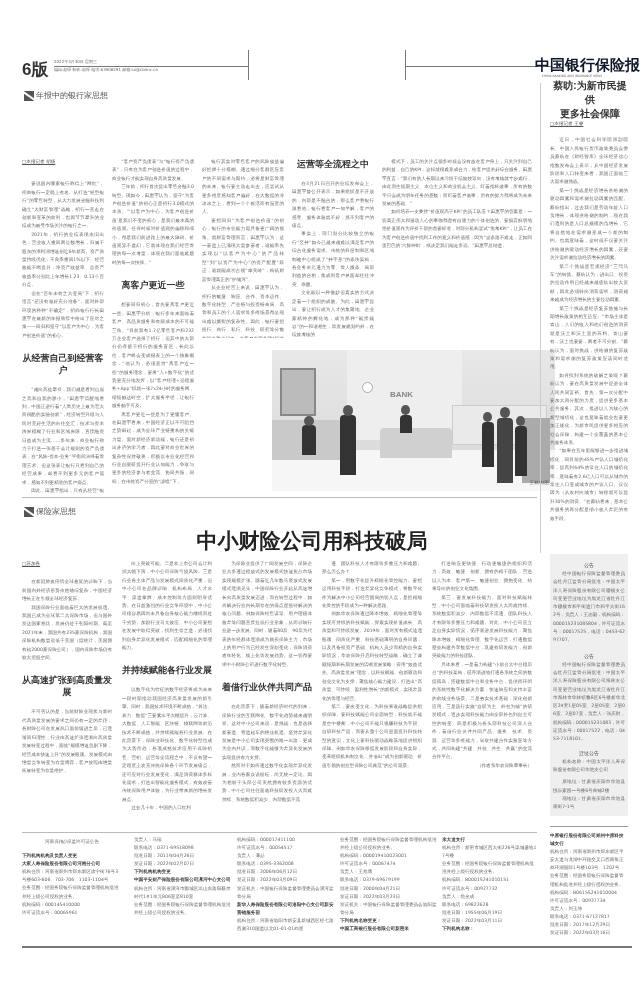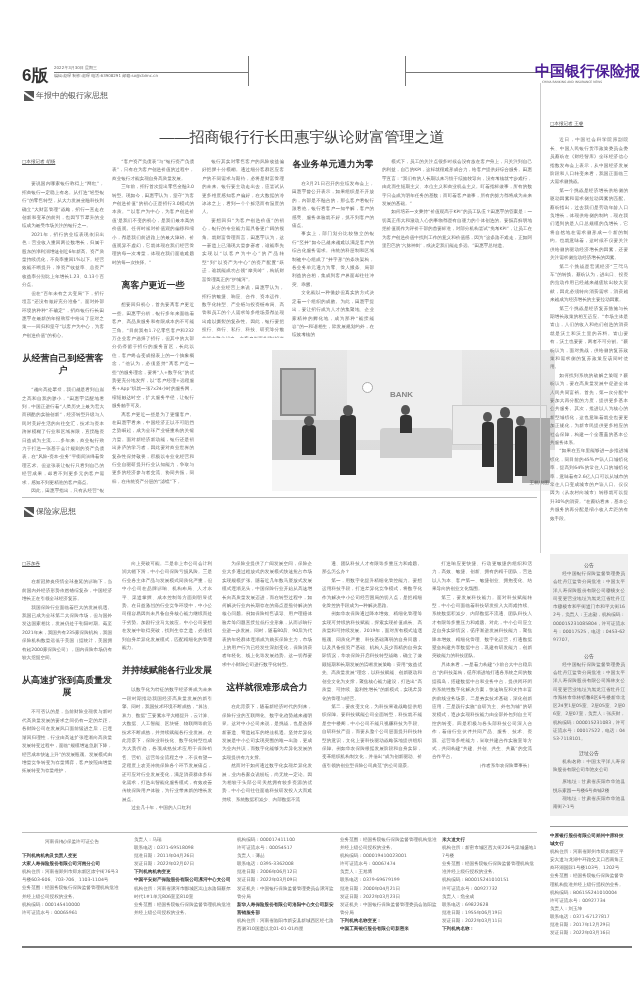--- a/index.html
+++ b/index.html
@@ -1,29 +1,29 @@
 <!DOCTYPE html>
 <html><head>
 <meta charset="utf-8">
 <style>
 *{box-sizing:border-box;margin:0;padding:0}
 html,body{width:640px;height:982px;background:#fff;overflow:hidden}
 body{font-family:"DejaVu Sans","Liberation Sans",sans-serif;color:#444;position:relative}
 .page{position:absolute;left:22px;top:0;width:610px;height:982px}
 
-.mast{position:absolute;left:0;top:62px;width:610px;height:24px}
+.mast{position:absolute;left:0;top:56px;width:610px;height:24px}
 .mast .ban{position:absolute;left:0;top:2px;font:bold 17px "Liberation Sans",sans-serif;color:#333}
 .mast .meta1{position:absolute;left:32px;top:3px;font-size:4px;color:#666;white-space:nowrap}
 .mast .meta2{position:absolute;left:32px;top:11px;font-size:4px;color:#666;white-space:nowrap}
 .mast .ln1{position:absolute;left:32px;top:10px;width:195px;border-top:1px solid #777}
 .mast .vb1{position:absolute;left:226px;top:-6px;height:30px;border-left:1px solid #777}
 .mast .sec{position:absolute;left:235px;top:-2px;font:22px "Liberation Sans",sans-serif;color:#444;white-space:nowrap}
 .mast .vb2{position:absolute;left:383px;top:-6px;height:30px;border-left:1px solid #777}
 .mast .ln2{position:absolute;left:384px;top:10px;width:146px;border-top:1px solid #777}
-.mast .logo{position:absolute;left:513px;top:0;font:bold 15px "Liberation Serif",serif;color:#4c1d95;white-space:nowrap}
+.mast .logo{position:absolute;left:513px;top:0;font:bold 15px "Liberation Serif",serif;color:#0f172a;white-space:nowrap}
 .mast .logo-en{position:absolute;left:520px;top:18px;font-size:3px;color:#666;white-space:nowrap}
 
 .tag{position:absolute;font-size:8px;color:#555;display:flex;align-items:center;gap:2px}
 .tag .sq{width:10px;height:10px;background:#555;position:relative;overflow:hidden}
 .tag .sq:after{content:"";position:absolute;left:-2px;top:4px;width:14px;height:1.5px;background:#fff;transform:rotate(35deg)}
 
 .h1{position:absolute;left:100px;top:97px;width:330px;text-align:center;font:bold 27px "Liberation Sans",sans-serif;color:#222;letter-spacing:1px;white-space:nowrap}
 .h1sub{position:absolute;left:130px;top:128px;width:300px;text-align:center;font:15px "Liberation Sans",sans-serif;color:#444;white-space:nowrap}
 .h2{position:absolute;left:140px;top:527px;width:300px;text-align:center;font:bold 21px "Liberation Sans",sans-serif;color:#222;white-space:nowrap}
 
@@ -75,21 +75,20 @@
     <div class="vb2"></div>
     <div class="ln2"></div>
     <div class="logo">中国银行保险报</div>
     <div class="logo-en">CHINA BANKING AND INSURANCE NEWS</div>
   </div>
 
   <div class="tag" style="left:2px;top:90px">
     <span class="sq"></span>
     <span>年报中的银行家思想</span>
   </div>
-  <div class="h1sub">——招商银行行长田惠宇纵论财富管理之道</div>
 
   <div class="col" style="left:90px;top:158px;width:82px;height:335px">
     <p>“客户资产负债表”与“银行资产负债表”，只有在为客户创造价值的过程中，商业银行才能实现自身高质量发展。</p>
     <p>三年前，招行首次提出零售金融3.0转型。现如今，田惠宇认为，坚守“为客户创造价值”的初心正是招行3.0模式的本质。“‘以客户为中心，为客户创造价值’是我们不变的初心，是我们最本真的价值观。任何时候对价值观的偏移和缩小，都是我们前进路上的最大障碍。价值观异不虚幻，它就体现在我们经营管理的每一次考量，体现在我们面临难题时的每一次抉择。”</p>
     <p class="sub">离客户更近一些</p>
     <p>想要回归初心，首先要离客户更近一些。田惠宇分析，银行多年来面临着客户、高品质服务和有限成本的不可能三角。“目前我有1.7亿零售客户和232万企业客户选择了招行，但其中的大部分仍停留于招行的服务盲区，长此以往，客户终会变成报表上的一个抽象概念，”他认为，必须坚持“离客户近一些”的服务理念，要将“人+数字化”的优势更充分地发挥，以“客户经理+远程服务+App”织就一张7x24小时的服务网，缩短触达时空，扩大服务半径，让银行服务触手可及。</p>
     <p>离客户更近一些是为了更懂客户。在田惠宇看来，中国经济正以不可阻挡之势崛起，成为全球产业链重构的关键力量。面对新经济新动能，银行还是初出茅庐的学习者，因此要对商业世界的复杂性保持敬畏，积极以专业化经营和行业自驱研提升行业认知能力，争取与更多的经济参与者交流、协同共振，同样，在传统资产分层的“滤镜”下，</p>
   </div>
   <div class="col" style="left:0;top:158px;width:82px;height:335px">
     <p class="by">□本报记者 胡杨</p>
@@ -99,21 +98,21 @@
     <p class="sub">从经营自己到经营客户</p>
     <p>“越向高处攀登，我们越是看到山巅之高和自我的渺小，”田惠宇清醒地看到，中国正进行着“人类历史上最为宏大而残酷的实验创新”，经济转型升级与人民对美好生活的向往交汇，技术与资本跨界模糊了行业和区域界限，直接融资日益成为主流……多年来，商业银行致力于打造一张基于会计规则的资产负债表，在“风险-资本-业务”平衡间演绎着管理艺术。但这张表让银行只看到自己的经营成果，却看不到更多元的客户需求，感知不到更精准的客户痛点。</p>
     <p>因此，田惠宇指出，只有从经营“银行资产负债表”转变到同时经营</p>
   </div>
   <div class="col" style="left:180px;top:158px;width:82px;height:180px">
     <p>银行其实对零售客户的风险收益偏好把握十分模糊。通过细分客群区应客户的不同需求与期待，必将是财富管理的未来。银行要主动走出去，应尝试从更多维度感知客户偏好，在大数据的冷冰冰之上，看到一个个鲜活而有温度的人。</p>
     <p>要想回归“为客户创造价值”的初心，银行的专业能力需具备更广阔的视角。就财富管理而言，田惠宇认为，这一赛道上已涌现大量参赛者，谁能率先实现以“以客户为中心”的产品转型“到”以资产为中心”的资产配置“跃迁，谁就能成功占领“摩天岭”，构筑财富管理真正的“护城河”。</p>
     <p>从企业经营上来说，田惠宇认为，招行的敏捷、响应、合作、资本运作、数字化转型、产业链与投资链布局、高管和员工的个人需求等多维场景都呈现出难以撕裂的复杂性。因此，银行要把投行、商行、私行、科技、研究等分散的能力整合起来，在客户界面构建“投商私科”一体化服务，打造有用的一体化、全方位服务特色。</p>
   </div>
   <div class="col" style="left:270px;top:158px;width:82px;height:180px">
-    <p class="sub" style="margin-top:0">各业务单元通力为零</p>
+    <p class="sub" style="margin-top:0">运营等全流程之中</p>
     <p>在3月21日召开的业绩发布会上，田惠宇曾公开表示，如果组织是不开放的，内部是不融合的，那么客户看银行跟看他，银行看客户一知半解，客户的感受、服务体验就不好，抓不到客户的痛点。</p>
     <p>事实上，部门划分比较独立的银行“竖井”如今已越来越难以满足客户的综合化服务需求。传统的科层制和区域制被中心组成了“井字形”的条块架构，各业务单元通力为零、管人搬条、局部利益的合相，集成到客户界面却往往冲突、乖撅。</p>
     <p>文化能以一种微妙但真实的方式决定着一个组织的成败。为此，田惠宇提出，要让招行成为人才的集聚地、企业家精神的孵化地，成为那种“能接能容”的一和谐相生，除发展规划约外，在绩效考核的</p>
   </div>
   <div class="col" style="left:360px;top:158px;width:150px;height:180px">
     <p>模式下，员工的关注点很多时候会没有放在客户身上，只关注到自己的利益，自己的KPI，这样就很难形成合力，给客户提供好综合服务。田惠宇直言：“我们有的人长期以来习惯于绩效牧导向，没有考核就寸步难行，由此而生短期主义、本位主义和商业机会主义。盯着指标做事，所有的数字只会成为明年任务的基数；而盯着客户做事，所有的努力都将成为未来发展的基础。”</p>
     <p>如何培养一支秉持“价值观高于KPI”的员工队伍？田惠宇的答案是：一切真正伟大和激动人心的事物都是有自驱力的个体创造的。要摒弃鲜明地把价值观作为评价干部的首要标准，对部分机构尝试“免考KPI”，让员工在为客户创造价值中找到工作的意义和价值感，因为“这条路不难走，正如阿里巴巴的‘六脉神剑’，或决定我们能走多远。”田惠宇总结道。</p>
   </div>
 
   <div class="img">
@@ -138,20 +137,24 @@
     <div class="p" style="left:225px;top:68px;width:16px;height:65px;background:#444"></div>
     <div class="head" style="left:228px;top:57px;width:10px;height:11px"></div>
     <div class="p" style="left:243px;top:76px;width:12px;height:50px"></div>
     <div class="head" style="left:244px;top:66px;width:9px;height:10px"></div>
     <div class="cap">王林/制图</div>
   </div>
 
   <div class="hr1"></div>
   <div class="vr"></div>
 
+  <div class="side-title">
+    <div>蔡昉:为新市民提供</div>
+    <div>更多社会保障</div>
+  </div>
   <div class="col" style="left:528px;top:120px;width:78px;height:430px">
     <p class="by" style="margin-bottom:8px">□本报记者 王睿</p>
     <p>近日，中国社会科学院原副院长、中国人民银行货币政策委员会委员蔡昉在《财经智库》全球经济信心指数发布会上表示，从中国经济发展阶段和人口转变来看，我国正面临三大需求侧挑战。</p>
     <p>第一个挑战是经济增长供给侧的驱动因素和需求侧拉动因素的匹配。蔡昉指出，过去我们是劳动年龄人口负增长，体现供给侧的制约，现在我们遇到的是人口总规模的负增长，它将自然地在需求侧形成一个新的制约。也就意味着，这时候不仅要关注供给侧的驱动经济增长的因素，还要关注需求侧拉动经济增长的因素。</p>
     <p>第二个挑战是宏观经济“三驾马车”的转换。蔡昉认为，进出口、投资的拉动作用已经越来越疲软出较大贡献，因此必须转向消费需求，消费越来越成为经济增长的主要拉动因素。</p>
     <p>第三个挑战是经济复苏措施与长期增长政策的相互适应。“市场主体是青山，人们的收入和他们创造的消费就是沃土和沃土里的养料。青山要有，沃土也要要，两者不可分割。”蔡昉认为，面对挑战，供给侧的复苏政策和需求侧的复苏政策应该同时使用。</p>
     <p>如何找到系统的破解之策呢？蔡昉认为，要在高质量发展中促进全体人民共同富裕。首先，第一次分配中要加大再分配的力度，提供更多基本公共服务。其次，推进以人为核心的新型城镇化，这也意味着就业也要更加正规化，为新市民提供更多相应的社会保障，构建一个全覆盖的基本公共服务体系。</p>
     <p>“如果在五年里能够进一步推进城镇化，同目前的45%户籍人口城镇化率，提高到64%的常住人口的城镇化率，意味着有2.6亿人口可以从城市的常住人口变成城市的户籍人口。仅仅因为（从农村向城市）转移就可以提升30%的消费。”在蔡昉看来，基本公共服务的再分配是缩小收入差距的有效手段。</p>
   </div>
 
@@ -175,37 +178,38 @@
     <div>负责人：刘玉坤</div>
     <div>联系电话：0371-67127817</div>
     <div>批准日期：2017年12月29日</div>
     <div>发证日期：2022年03月16日</div>
   </div>
 
   <div class="tag" style="left:2px;top:506px">
     <span class="sq"></span>
     <span>保险家思想</span>
   </div>
+  <div class="h2">中小财险公司用科技破局</div>
 
   <div class="col" style="left:0;top:560px;width:90px;height:268px">
     <p class="by" style="margin-bottom:10px">□苏加春</p>
     <p>在新冠肺炎疫情全球蔓延的影响下，当前国内外经济形势依然错综复杂，中国经济增长正在引领全球经济复苏。</p>
     <p>我国保险行业面临着巨大的发展机遇。我国已成为全球第二大保险市场，但与国外发达国家相比，发展仍处于朝阳时期。截至2021年末，我国共有235家保险机构，我国保险机构数量远低于美国（据统计，美国拥有超2000家保险公司），国内保险市场仍有较大挖掘空间。</p>
     <p class="sub">从高速扩张到高质量发展</p>
     <p>不可否认的是，当前财险业现状与新时代高质量发展的要求之间仍有一定的差距，各财险公司在发展风口面前猛进之后，已逐渐回归理性，行业由高速扩张逐渐向高质量发展转变过程中，面临“规模增速急剧下降，经营成本快速上升”的发展瓶颈。发展模式由增量竞争转变为存量博弈，客户按照由增量拓展转变为存量维护，</p>
   </div>
   <div class="col" style="left:100px;top:560px;width:90px;height:268px">
     <p>向上突破可能。二是非上市公司会计利润大幅下滑，中小公司保险亏损风险。三是行业各主体产品与发展模式同质化严重，但中小公司在品牌影响、机构布局、人才水平、渠道掌握、成本控制等方面则明显优势。在日益激烈的行业竞争环境中，中小公司很容易因尚未具备自身核心能力继续而处于劣势。加剧行业马太效应。中小公司要想在发展中取得突破，找到生存之道，必须找到自身差异化发展模式，匹配精细化的管理能力。</p>
     <p class="sub">并持续赋能各行业发展</p>
     <p>以数字化为特征的数字经济将成为未来一段时期推动我国经济高质量发展的新引擎。同时，我国技术环境不断成熟，“算法、算力、数据”三要素水平大幅提升，云计算、大数据、人工智能、区块链、物联网等前沿技术不断成熟，并持续赋能各行业发展。在此背景下，保险业科技化、数字化转型也成为大势所趋，各项成熟技术应用于保险销售、营销、运营等全流程之中，不仅有望一定程度上攻克传统保险各个环节发展痛点，还可应对行业发展变化，满足消费群体多样化需求，打造出智能化服务模式，有效改善传统保险用户体验，为行业带来新的增长发展点。</p>
     <p>过去几十年，中国的人口红利</p>
   </div>
   <div class="col" style="left:200px;top:560px;width:90px;height:268px">
     <p>为保险业提供了广阔发展空间，保险企业大多通过粗放式的发展模式快速抢占市场实现规模扩张。随着近几年数马屡放式发展模式逐渐见头，中国保险行业开始从高速增长向高质量发展迈进，而在转型过程中，如何解决行业内长期存在的痛点是亟待解决的核心问题。例如保险销售误导、用户理赔体验差等问题直接拉低行业形象，从而影响行业进一步发展。同时，随着80后、90后为代表的年轻群体逐渐成为购买保险主力，市场上的用户行为已经发生深刻变化，保险消费者年轻化、线上化等发展趋势。这一切都要求中小财险公司进行数字化转型。</p>
-    <p class="sub">这样就很难形成合力</p>
+    <p class="sub">着借行业伙伴共同产品</p>
     <p>在此背景下，随着新经济时代的到来，保险行业的互联网化、数字化趋势越来越明显。这对中小公司来说，是挑战，也是选择新赛道、弯道超车的绝佳机遇。坚持差异化发展是中小公司实现突围的唯一出路，更成为业内共识，而数字化能够为差异化发展的实现提供有力支撑。</p>
     <p>然而对于如何通过数字化实现差异化发展，业内各家众说纷纭，尚无统一定论。因为相较于头部公司天然拥有较多资源的优势，中小公司往往面临科技研发投入大而难持续、系统数据积累少、内部数据不流</p>
   </div>
   <div class="col" style="left:300px;top:560px;width:100px;height:268px">
     <p>通、团队科技人才有限等多重压力和难题。那么怎么办？</p>
     <p>第一，用数字化提升精细化管控能力。要想运用科技手段，打造差异化竞争模式，将数字化作为解决中小公司经营困局的切入点，是把精细化管控的手段成为一种解决思路。</p>
     <p>例如华农保险通过降本增效、精细化管理等实现可持续的科技赋能，探索实现价值成长、高质量和可持续发展。2019年，面对所有模式遭遇瓶颈、同质化严重、科技基础薄弱的自身问题，以及具备投资产基础、机构人员少而精的自身实际情况，华农保险开启科技转型战略，确立了兼顾短期和长期发展的清晰发展策略：费用“效益优先、高质量发展”理念，以科技赋能、创新驱动和创业文化为支撑，聚焦核心能力建设，打造出“高质量、可持续、盈利性增长”的新模式，实现差异化的管理与经营。</p>
     <p>第二，要改变文化，为科技果谁战略提供组织保障。要科技赋能公司全面转型，科技就不能是空中楼阁，中小公司不能只视赚科技为手段、自研科技产品，而要从整个公司层面提升科技转型的意识，文化上要科技驱动战略落地提供组织保障。例如华农保险根据发展阶段和自身实际，变革组织机构制文化，并借出“成为创新驱动、价值引领的创业型保险公司典范”的公司愿景。</p>
   </div>
   <div class="col" style="left:410px;top:560px;width:100px;height:268px">

